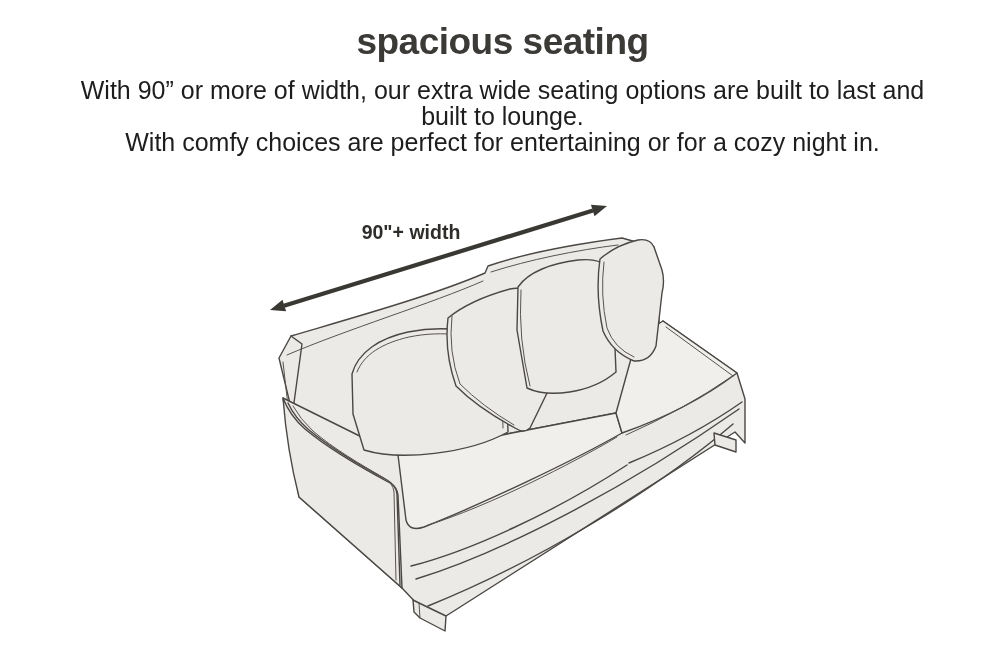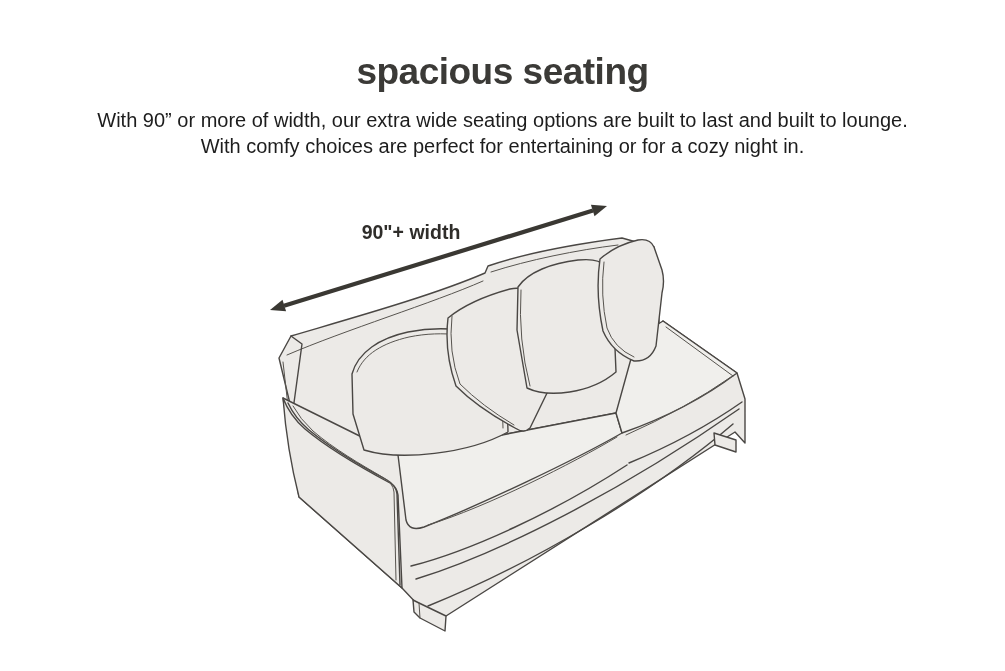--- a/index.html
+++ b/index.html
@@ -6,33 +6,33 @@
   .stage {
     position: relative;
     width: 1005px;
     height: 671px;
     background: #ffffff;
     overflow: hidden;
     font-family: "Liberation Sans", sans-serif;
   }
   .heading {
     margin: 0;
-    padding-top: 53px;
+    padding-top: 23px;
     text-align: center;
     font-size: 37px;
     font-weight: 700;
     letter-spacing: -0.5px;
     color: #3b3a37;
     line-height: 1.05;
   }
   .desc {
     margin: 15px auto 0 auto;
     width: 860px;
     text-align: center;
-    font-size: 20px;
+    font-size: 25px;
     line-height: 26px;
     color: #1d1d1d;
   }
   .art {
     position: absolute;
     left: 0; top: 0;
     width: 1005px;
     height: 671px;
     display: block;
   }

